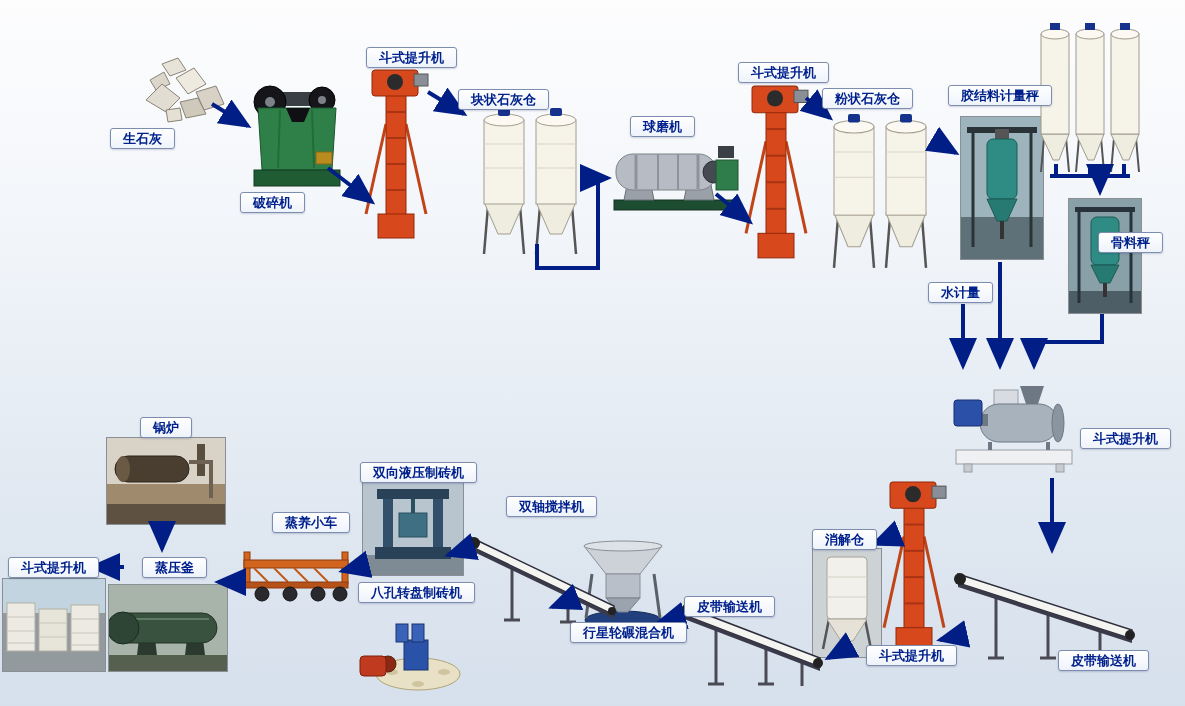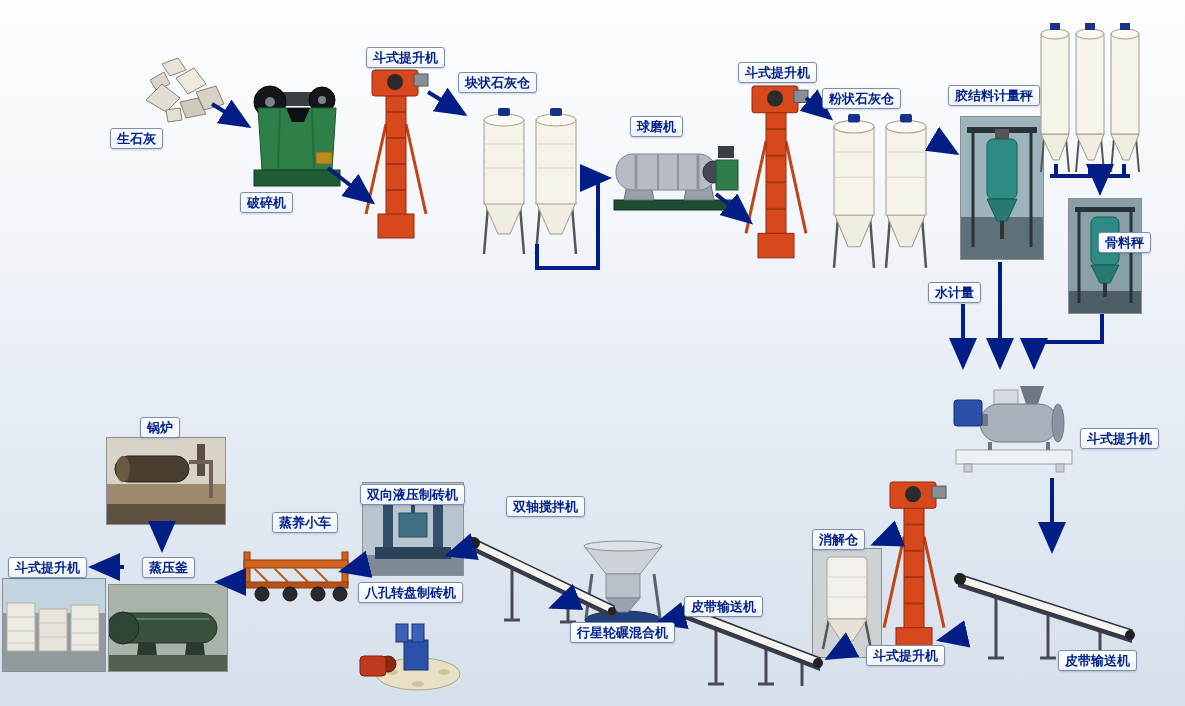--- a/index.html
+++ b/index.html
@@ -10,21 +10,21 @@
   }
   #arrows{position:absolute;left:0;top:0;z-index:2;pointer-events:none;}
   .equip{position:absolute;z-index:1;}
   .equip svg{display:block;}
   .photo svg{border:1px solid #8a8f96;background:#fff;}
   .label{
     position:absolute;z-index:3;white-space:nowrap;
     background:linear-gradient(180deg,#ffffff,#eef3fb);
     border:1px solid #7d8db0;border-radius:3px;
     color:#00218c;font-weight:bold;font-size:13px;line-height:17px;
-    padding:1px 6px;box-shadow:0 1px 2px rgba(10,20,80,.18);
+    padding:1px 12px;box-shadow:0 1px 2px rgba(10,20,80,.18);
   }
 </style>
 </head>
 <body>
 
 <div id="stage">
 
   <div class="equip" style="left:136px;top:50px">
     <svg width="100" height="80" viewBox="0 0 100 80">
       <polygon points="26,14 42,8 50,20 34,26" fill="#e8e3d8" stroke="#8a8478"></polygon>
@@ -422,34 +422,34 @@
       <path d="M358,567 L342,571" marker-end="url(#ah)"></path>
       <path d="M236,582 L218,582" marker-end="url(#ah)"></path>
       <path d="M124,567 L92,567" marker-end="url(#ah)"></path>
       <path d="M162,527 V549" marker-end="url(#ah)"></path>
     </g>
   </svg>
 
   <div class="label" style="left:110px;top:128px">生石灰</div>
   <div class="label" style="left:240px;top:192px">破碎机</div>
   <div class="label" style="left:366px;top:47px">斗式提升机</div>
-  <div class="label" style="left:458px;top:72px">块状石灰仓</div>
+  <div class="label" style="left:458px;top:89px">块状石灰仓</div>
   <div class="label" style="left:630px;top:116px">球磨机</div>
   <div class="label" style="left:738px;top:62px">斗式提升机</div>
   <div class="label" style="left:822px;top:88px">粉状石灰仓</div>
   <div class="label" style="left:948px;top:85px">胶结料计量秤</div>
   <div class="label" style="left:1098px;top:232px">骨料秤</div>
   <div class="label" style="left:928px;top:282px">水计量</div>
   <div class="label" style="left:1080px;top:428px">斗式提升机</div>
   <div class="label" style="left:1058px;top:650px">皮带输送机</div>
   <div class="label" style="left:866px;top:645px">斗式提升机</div>
   <div class="label" style="left:812px;top:529px">消解仓</div>
   <div class="label" style="left:684px;top:596px">皮带输送机</div>
   <div class="label" style="left:570px;top:622px">行星轮碾混合机</div>
   <div class="label" style="left:506px;top:496px">双轴搅拌机</div>
-  <div class="label" style="left:360px;top:484px">双向液压制砖机</div>
+  <div class="label" style="left:360px;top:462px">双向液压制砖机</div>
   <div class="label" style="left:358px;top:582px">八孔转盘制砖机</div>
   <div class="label" style="left:272px;top:512px">蒸养小车</div>
   <div class="label" style="left:142px;top:557px">蒸压釜</div>
   <div class="label" style="left:140px;top:417px">锅炉</div>
   <div class="label" style="left:8px;top:557px">斗式提升机</div>
 
 </div>
 
 </body></html>

